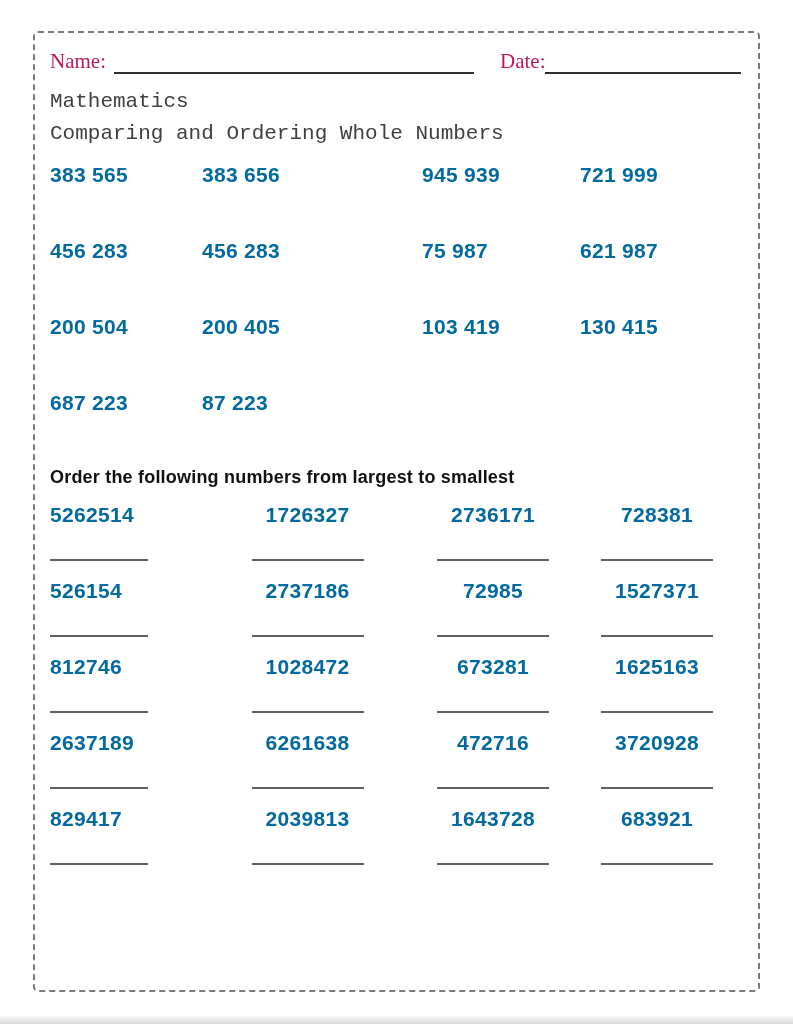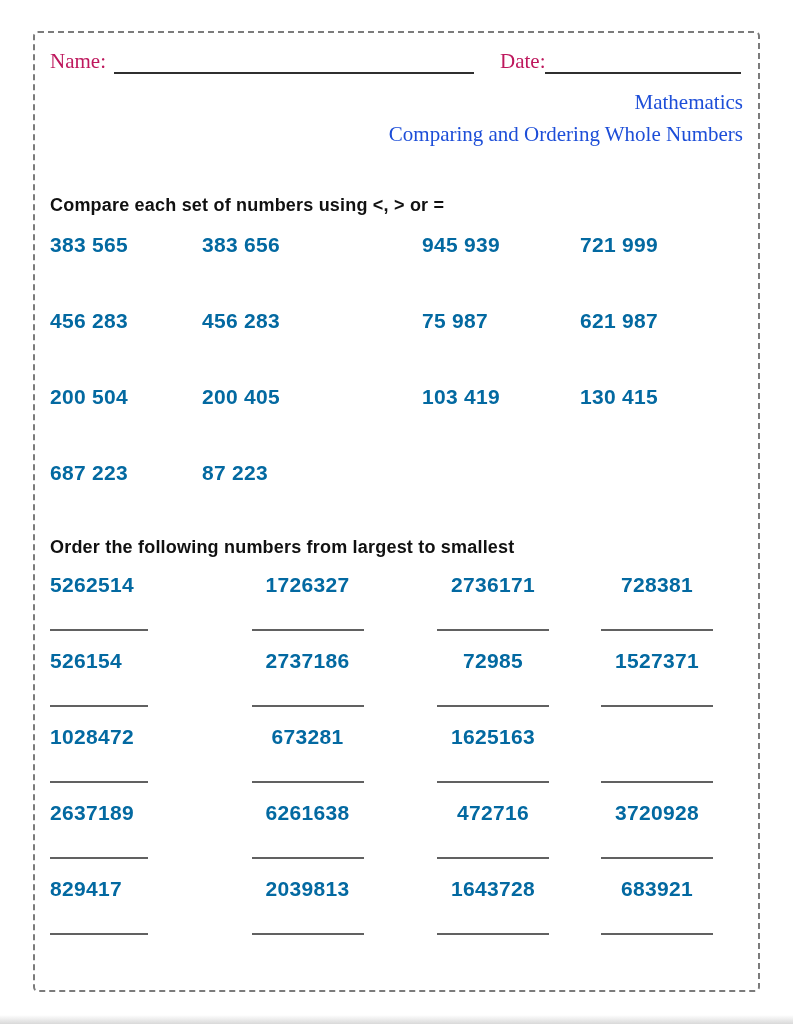--- a/index.html
+++ b/index.html
@@ -40,23 +40,23 @@
     border-bottom: 2px solid #2f2f2f;
     height: 22px;
     box-sizing: border-box;
   }
   .name-line { width: 360px; margin-left: 8px; }
   .date-label { margin-left: 26px; }
   .date-line { flex: 1; margin-right: 2px; }
 
   
   .titles {
-    text-align: right;
-    font-family: Liberation Serif, serif;
-    color: #1d4ed8;
+    text-align: left;
+    font-family: Liberation Mono, monospace;
+    color: #404040;
   }
   .title    { font-size: 21px; line-height: 24px; margin-top: 16px; }
   .subtitle { font-size: 21px; line-height: 24px; margin-top: 8px; }
 
   
   .section-heading {
     font-size: 18px;
     font-weight: 700;
     line-height: 21px;
     color: #111111;
@@ -122,21 +122,20 @@
     <span class="write-line name-line"></span>
     <span class="date-label">Date:</span>
     <span class="write-line date-line"></span>
   </div>
 
   <div class="titles">
     <div class="title">Mathematics</div>
     <div class="subtitle">Comparing and Ordering Whole Numbers</div>
   </div>
 
-  <div class="section-heading cmp-heading">Compare each set of numbers using &lt;, &gt; or =</div>
 
   <div class="cmp-grid">
     <span class="num">383 565</span>
     <span class="num">383 656</span>
     <span class="num">945 939</span>
 
     <span class="num">721 999</span>
     <span class="num">456 283</span>
     <span class="num">456 283</span>
 
@@ -178,20 +177,21 @@
     <div class="blank-row">
       <div class="blank"></div>
       <div class="blank"></div>
       <div class="blank"></div>
       <div class="blank"></div>
     </div>
   </div>
 
   <div class="ord-block">
     <div class="ord-row">
+      <span class="num">812746</span>
       <span class="num">1028472</span>
       <span class="num">673281</span>
       <span class="num">1625163</span>
     </div>
     <div class="blank-row">
       <div class="blank"></div>
       <div class="blank"></div>
       <div class="blank"></div>
       <div class="blank"></div>
     </div>

